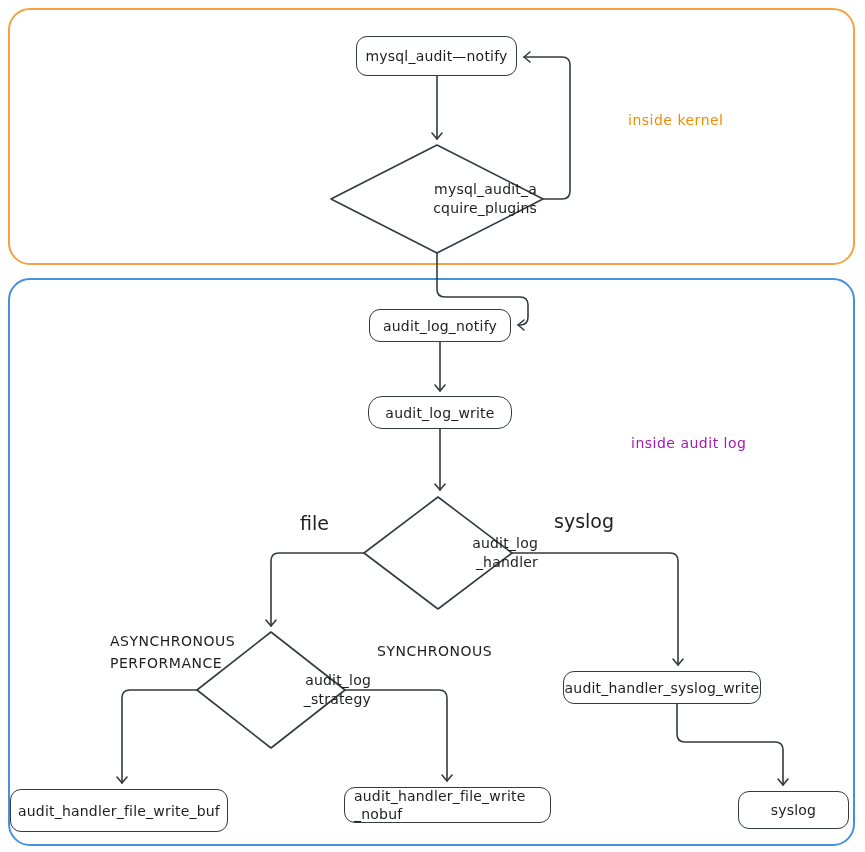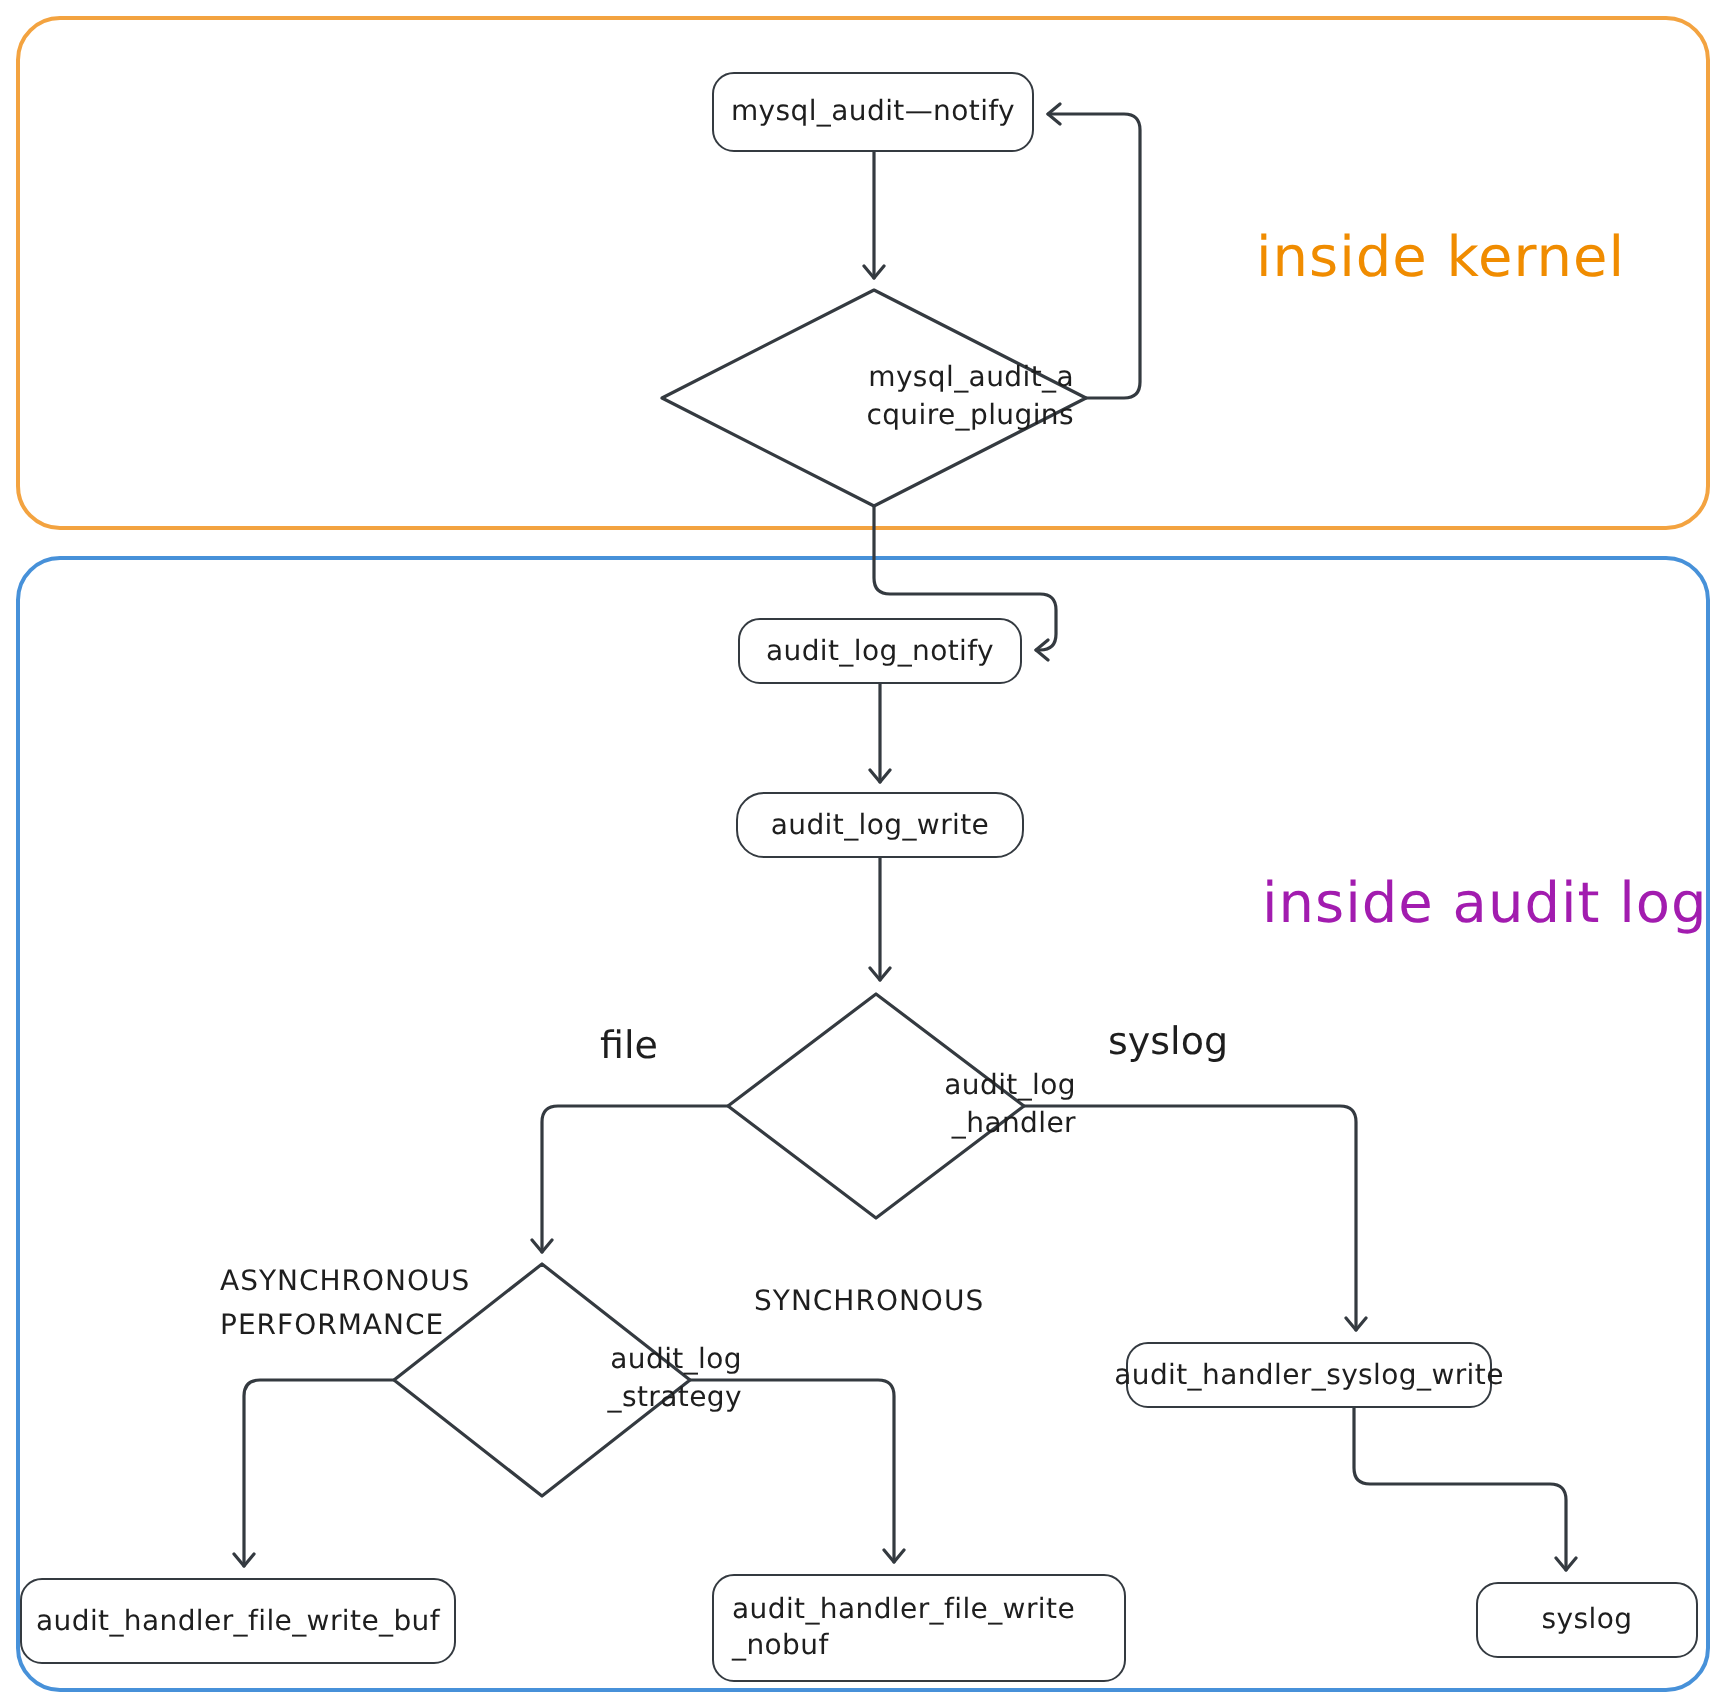--- a/index.html
+++ b/index.html
@@ -20,21 +20,21 @@
   .region.kernel {
     left: 8px; top: 8px; width: 843px; height: 253px;
     border: 2px solid #f3a340;
   }
   .region.auditlog {
     left: 8px; top: 278px; width: 843px; height: 564px;
     border: 2px solid #4791d9;
   }
   .region-label {
     position: absolute;
-    font-size: 28px;
+    font-size: 14px;
     letter-spacing: 0.5px;
     white-space: nowrap;
   }
   .region-label.kernel { left: 628px; top: 112px; color: #f08c00; }
   .region-label.auditlog { left: 631px; top: 435px; color: #a21caf; }
 
   .edges {
     position: absolute;
     left: 0; top: 0;
     width: 865px; height: 852px;
@@ -56,25 +56,25 @@
     display: flex;
     align-items: center;
     justify-content: center;
     font-size: 14px;
     white-space: nowrap;
     letter-spacing: 0.2px;
   }
   .node.n-mysql-notify   { left: 356px; top: 36px;  width: 161px; height: 40px; }
   .node.n-log-notify     { left: 369px; top: 309px; width: 142px; height: 33px; }
   .node.n-log-write      { left: 368px; top: 396px; width: 144px; height: 33px; border-radius: 14px; }
-  .node.n-syslog-write   { left: 563px; top: 671px; width: 183px; height: 33px; }
+  .node.n-syslog-write   { left: 563px; top: 671px; width: 198px; height: 33px; }
   .node.n-file-buf       { left: 10px;  top: 789px; width: 218px; height: 43px; }
-  .node.n-file-nobuf     { left: 344px; top: 787px; width: 207px; height: 54px;
+  .node.n-file-nobuf     { left: 344px; top: 787px; width: 207px; height: 36px;
                            flex-direction: column; align-items: flex-start;
-                           justify-content: center; padding-left: 9px; line-height: 18px; margin-left: 12px; }
+                           justify-content: center; padding-left: 9px; line-height: 18px; }
   .node.n-syslog         { left: 738px; top: 791px; width: 111px; height: 38px; }
 
   .diamond-text {
     position: absolute;
     display: flex;
     flex-direction: column;
     align-items: flex-end;
     justify-content: center;
     font-size: 14px;
     line-height: 19px;

